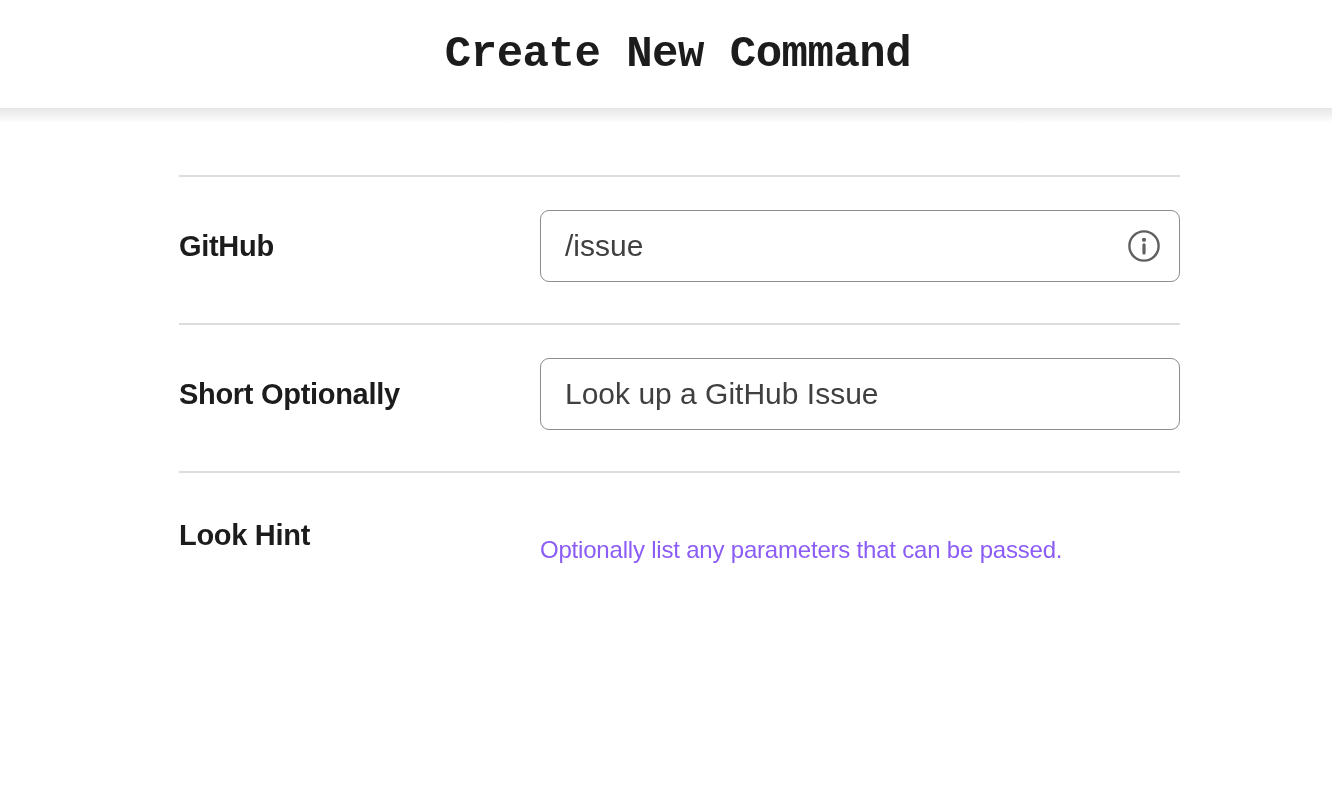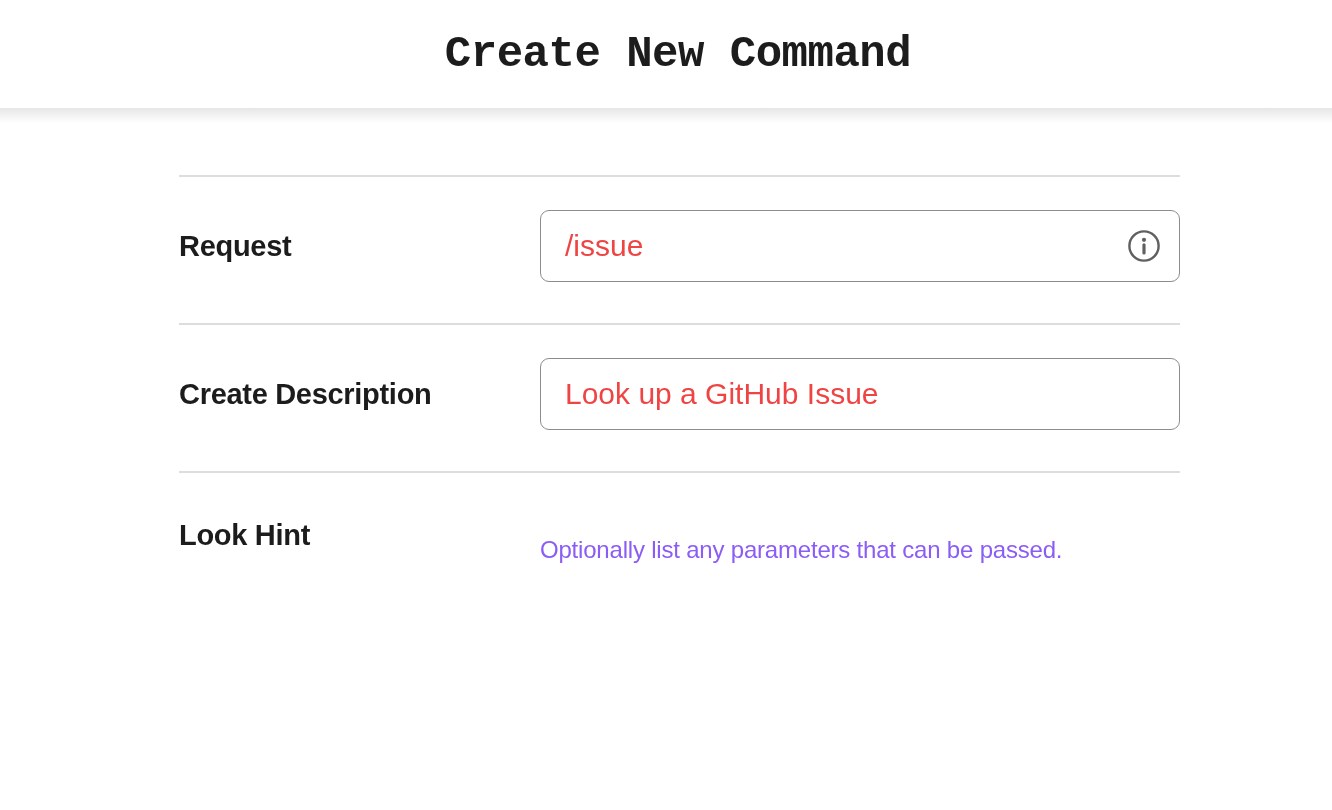--- a/index.html
+++ b/index.html
@@ -67,21 +67,21 @@
   }
   .text-input {
     width: 100%;
     height: 72px;
     border: 1.5px solid #8d8d8e;
     border-radius: 9px;
     background: #ffffff;
     padding: 0 64px 0 24px;
     font-family: inherit;
     font-size: 30px;
-    color: #ef4444;
+    color: #404040;
     outline: none;
   }
   .input-wrap.no-icon .text-input { padding-right: 24px; }
   .info-icon {
     position: absolute;
     right: 20px;
     top: 50%;
     transform: translateY(-50%);
     width: 32px;
     height: 32px;
@@ -100,34 +100,34 @@
 </head>
 <body>
 
 <header class="header">
   <h1 class="page-title">Create New Command</h1>
 </header>
 
 <main class="content">
 
   <div class="form-row">
-    <div class="row-label">Request</div>
+    <div class="row-label">GitHub</div>
     <div class="input-wrap">
       <input type="text" class="text-input" value="/issue" style="">
       <svg class="info-icon" viewBox="0 0 32 32">
         <circle cx="16" cy="16" r="14.6" fill="none" stroke="currentColor" stroke-width="2.4"></circle>
         <circle cx="16" cy="9.8" r="2.1" fill="currentColor"></circle>
         <path d="M16 14.8 L16 23" stroke="currentColor" stroke-width="3.2" stroke-linecap="round"></path>
       </svg>
     </div>
   </div>
 
 
   <div class="form-row">
-    <div class="row-label">Create Description</div>
+    <div class="row-label">Short Optionally</div>
     <div class="input-wrap no-icon">
       <input type="text" class="text-input" value="Look up a GitHub Issue" style="">
     </div>
   </div>
 
   <div class="form-row">
     <div class="row-label">Look Hint</div>
     <div class="helper-text">Optionally list any parameters that can be passed.</div>
   </div>
 

